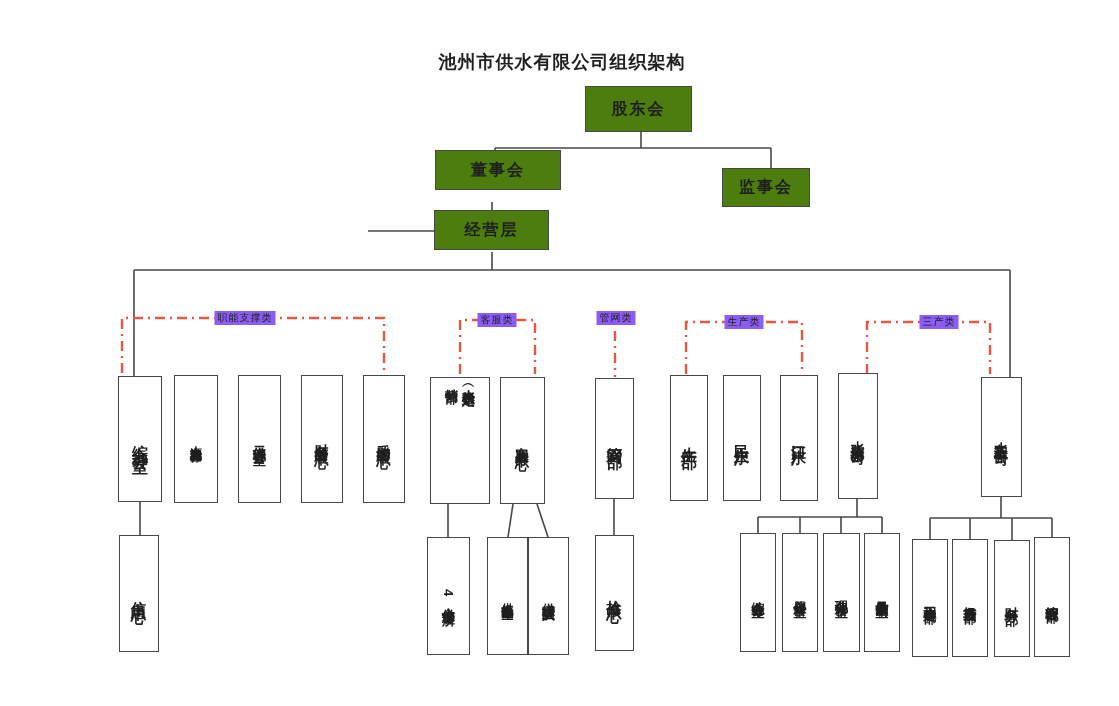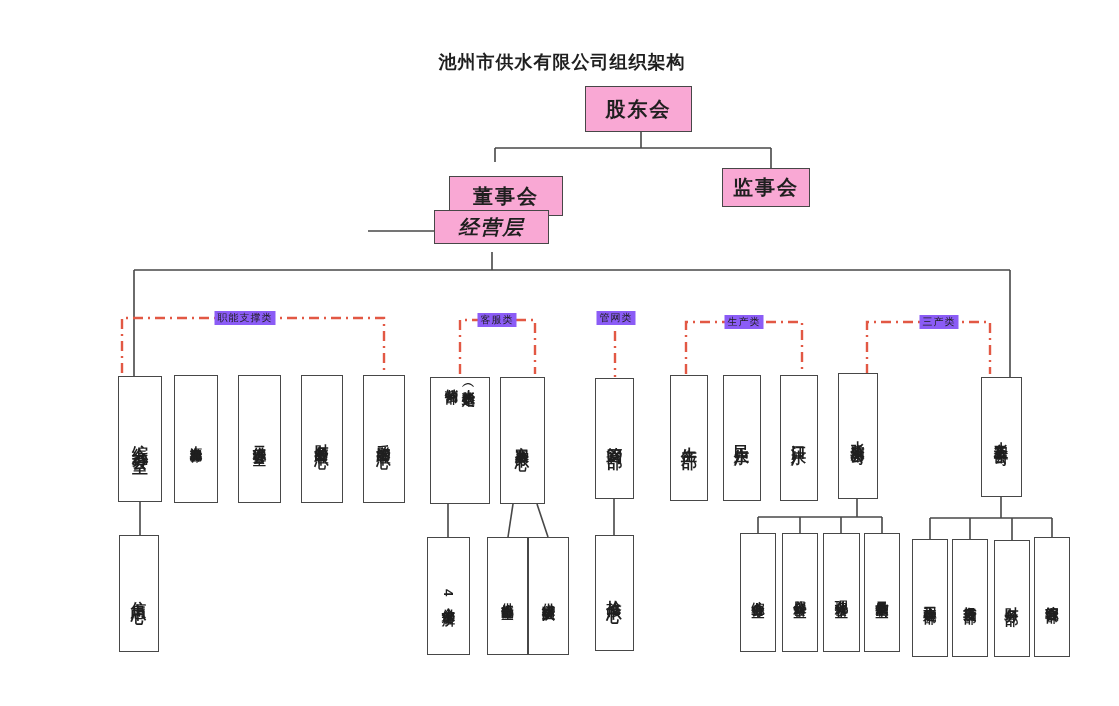--- a/index.html
+++ b/index.html
@@ -10,24 +10,24 @@
     font-family:"Liberation Sans","DejaVu Sans",sans-serif;
     color:#1f1f1f;
     overflow:hidden;
   }
   #lines{position:absolute;left:0;top:0;z-index:1;}
   .title{
     position:absolute;left:562px;top:50px;transform:translateX(-50%);
     font-size:18px;font-weight:700;white-space:nowrap;z-index:3;letter-spacing:1px;
   }
   .hbox{
-    position:absolute;z-index:2;background:#f9a8d4;
+    position:absolute;z-index:2;background:#4d7c0f;
     border:1.6px solid #474747;box-sizing:border-box;
     display:flex;align-items:center;justify-content:center;
-    font-size:20px;font-weight:700;letter-spacing:2px;white-space:nowrap;
+    font-size:16px;font-weight:700;letter-spacing:2px;white-space:nowrap;
   }
   .vbox{
     position:absolute;z-index:2;background:#fff;
     border:1.6px solid #474747;box-sizing:border-box;
     display:flex;align-items:center;justify-content:center;
     writing-mode:vertical-rl;text-orientation:mixed;
     font-weight:700;line-height:1;
   }
   .f16{font-size:16px;letter-spacing:3px;}
   .f15{font-size:15px;letter-spacing:2.5px;}
@@ -87,27 +87,27 @@
       <path d="M686 374 V322 H802 V374"></path>
       <path d="M867 374 V322 H990 V374"></path>
     </g>
   </svg>
 
   <div class="title">池州市供水有限公司组织架构</div>
 
   <div class="hbox" style="left:585px;top:86px;width:107px;height:46px;">
     <span>股东会</span>
   </div>
-  <div class="hbox" style="left:435px;top:176px;width:114px;height:40px;margin-left:14px;">
+  <div class="hbox" style="left:435px;top:150px;width:126px;height:40px;">
     <span>董事会</span>
   </div>
   <div class="hbox" style="left:722px;top:168px;width:88px;height:39px;">
     <span>监事会</span>
   </div>
-  <div class="hbox" style="left:434px;top:210px;width:115px;height:34px;font-style:italic;">
+  <div class="hbox" style="left:434px;top:210px;width:115px;height:40px;">
     <span>经营层</span>
   </div>
 
   <div class="catlabel" style="left:245px;top:318px;">职能支撑类</div>
   <div class="catlabel" style="left:497px;top:320px;">客服类</div>
   <div class="catlabel" style="left:616px;top:318px;">管网类</div>
   <div class="catlabel" style="left:744px;top:322px;">生产类</div>
   <div class="catlabel" style="left:939px;top:322px;">三产类</div>
 
   <div class="vbox f16" style="left:118px;top:376px;width:44px;height:126px;">综合办公室</div>

